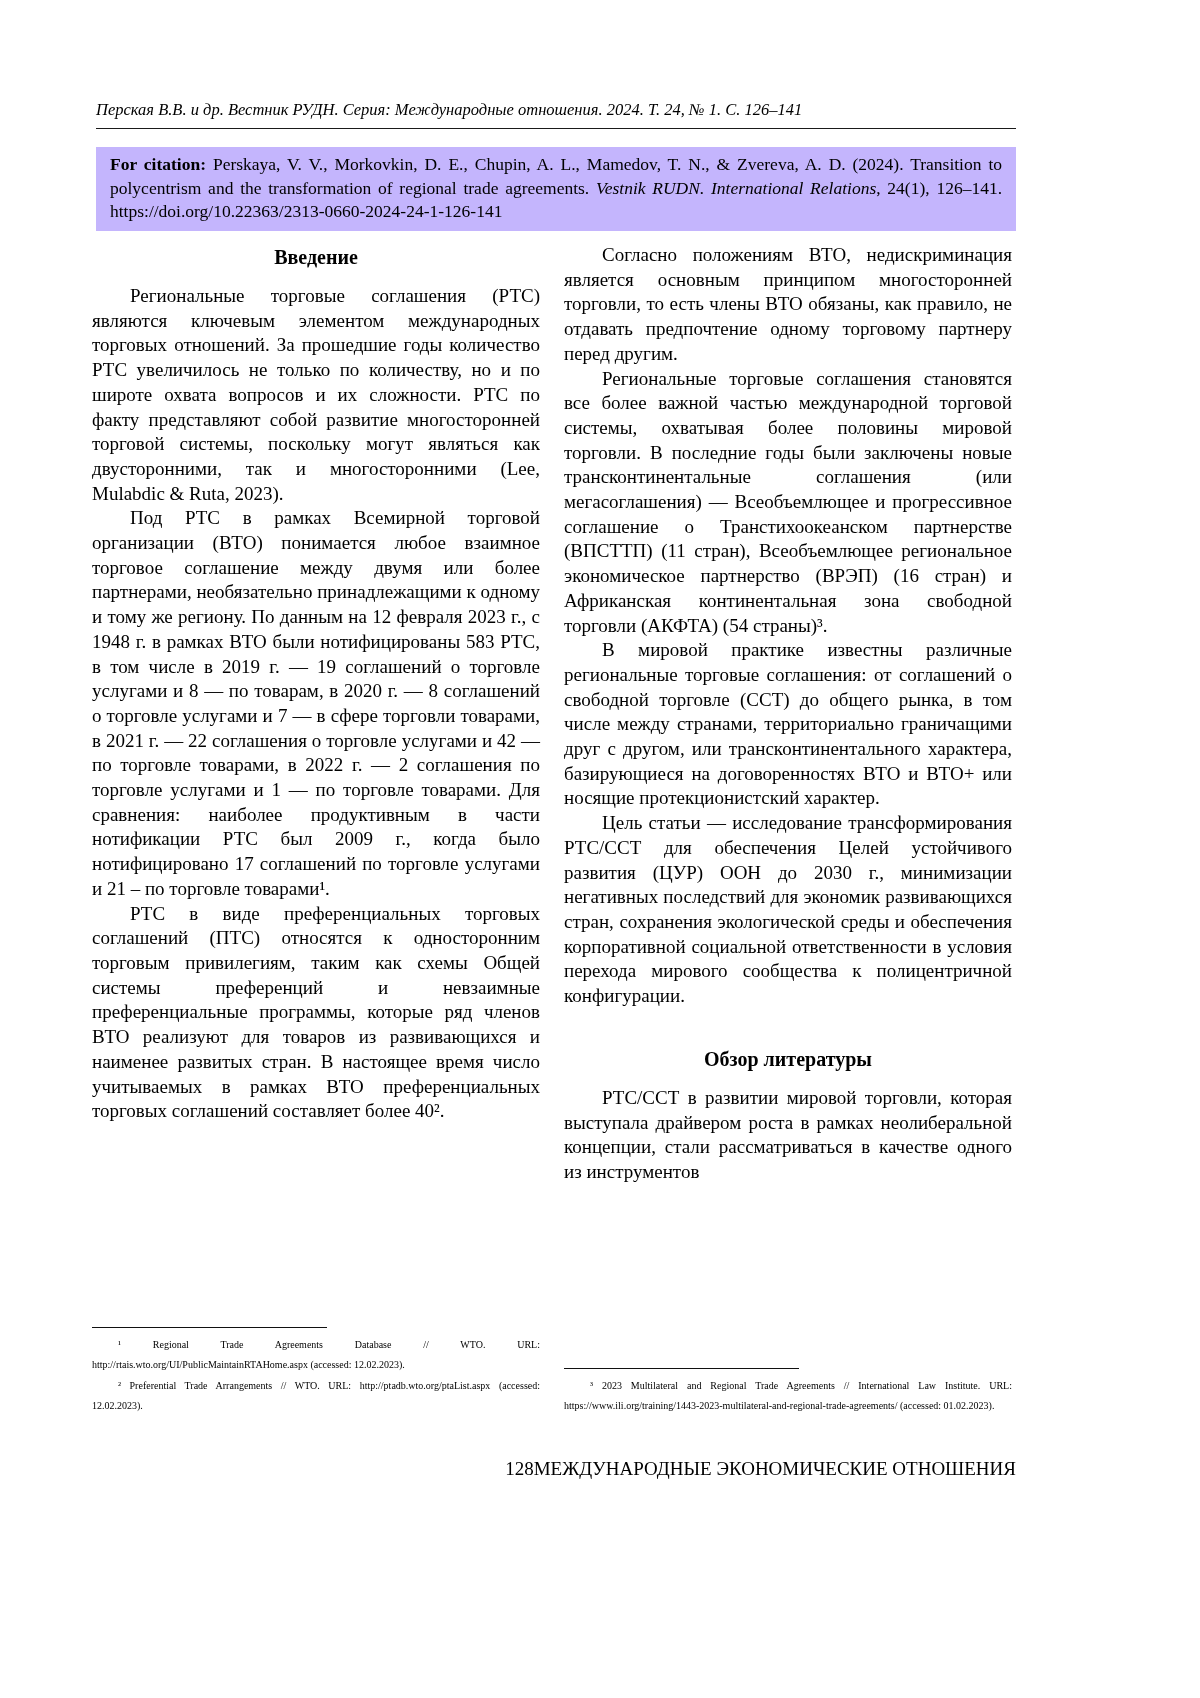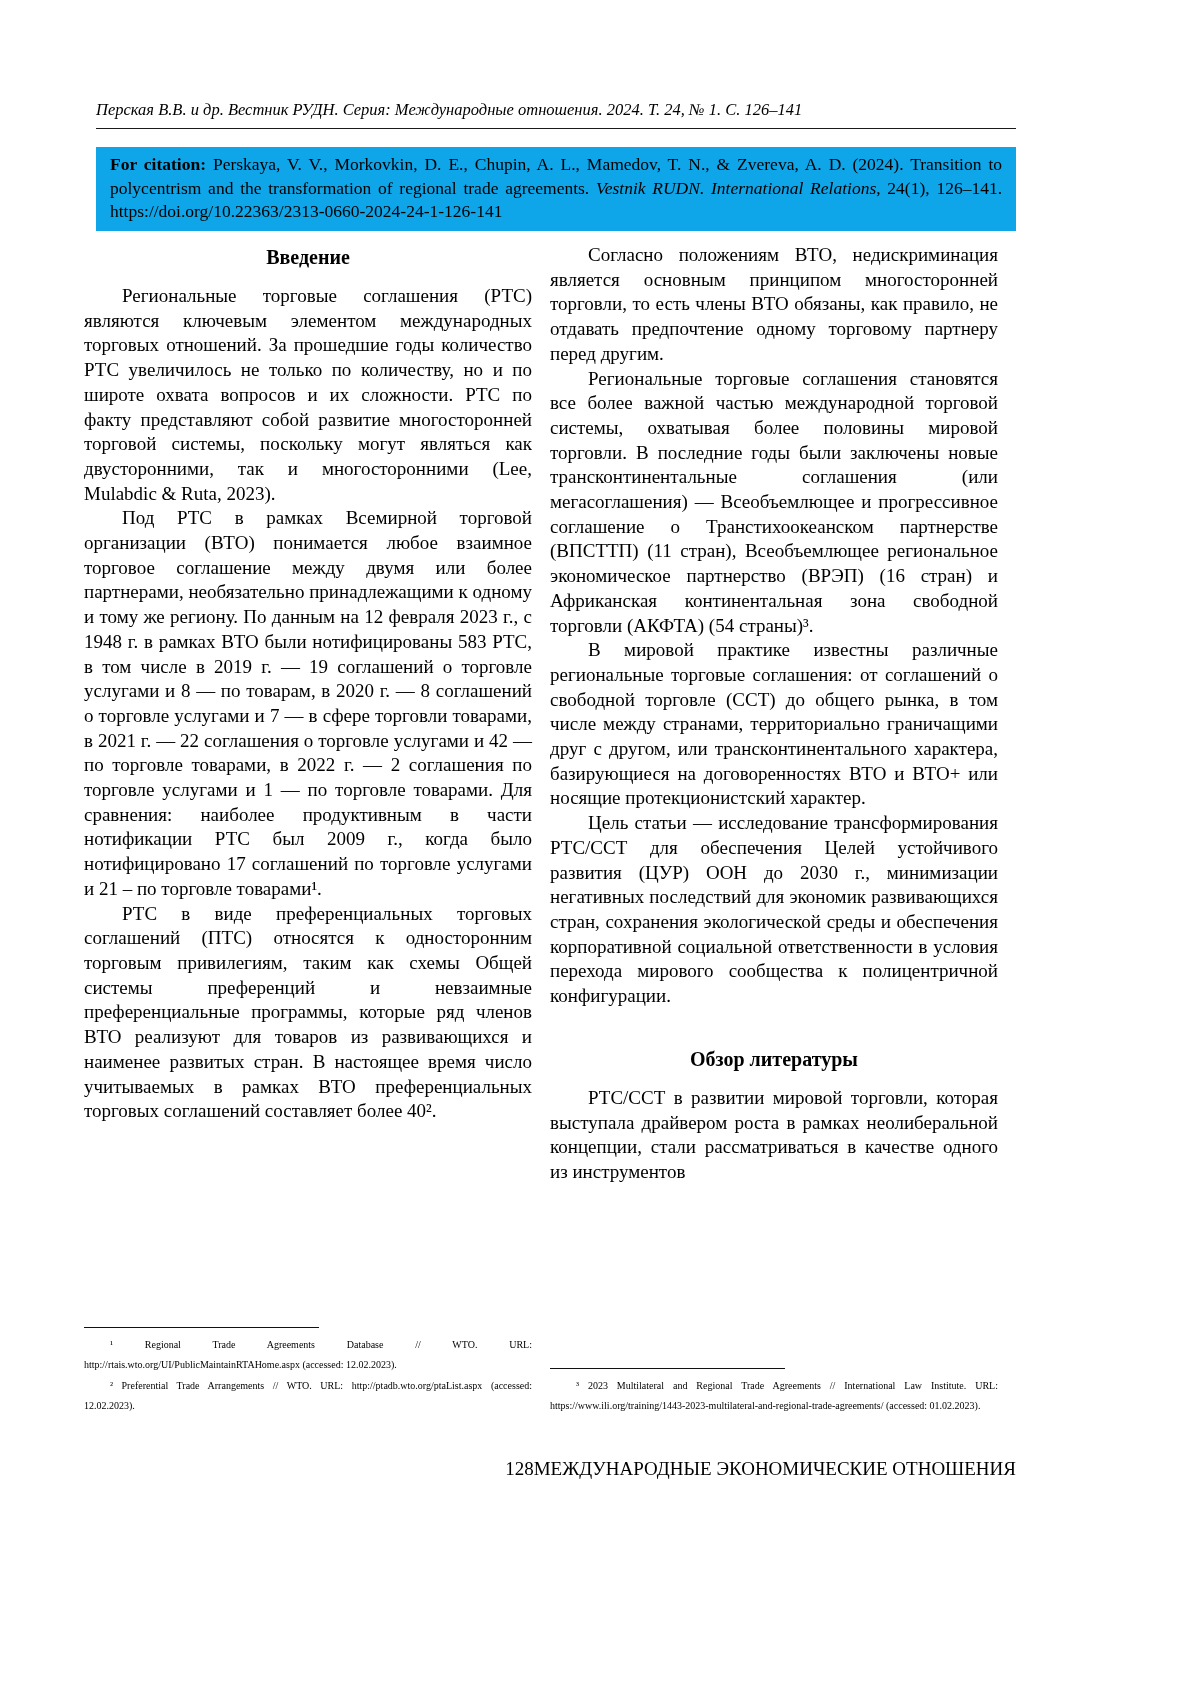--- a/index.html
+++ b/index.html
@@ -26,36 +26,36 @@
     line-height: 20px;
     padding-bottom: 8px;
     border-bottom: 1.2px solid #1a1a1a;
   }
   .citation-box {
     position: absolute;
     top: 147px;
     left: 96px;
     width: 920px;
     box-sizing: border-box;
-    background: #0ea5e9;
+    background: #c4b5fd;
     padding: 6px 14px 7px 14px;
     font-size: 17.5px;
     line-height: 23.5px;
     text-align: justify;
   }
   .citation-box .bold { font-weight: bold; }
   .citation-box .italic { font-style: italic; }
   .columns {
     position: absolute;
     top: 243px;
-    left: 84px;
+    left: 92px;
     width: 920px;
     height: 1174px;
     display: flex;
-    gap: 18px;
+    gap: 24px;
   }
   .column {
     width: 448px;
     display: flex;
     flex-direction: column;
   }
   .section-heading {
     font-size: 20px;
     font-weight: bold;
     text-align: center;

